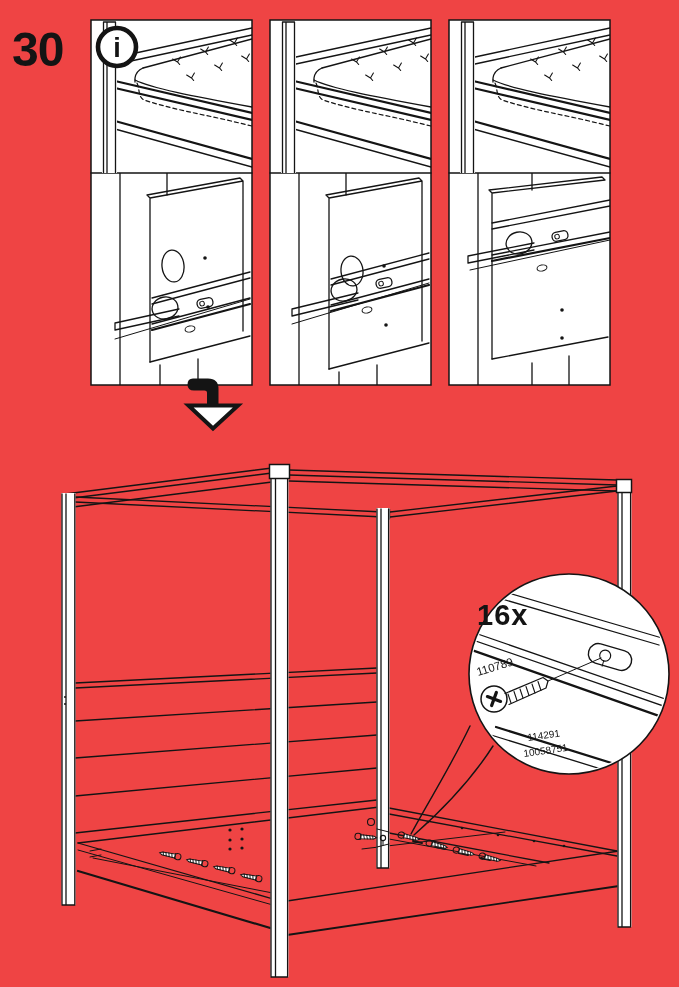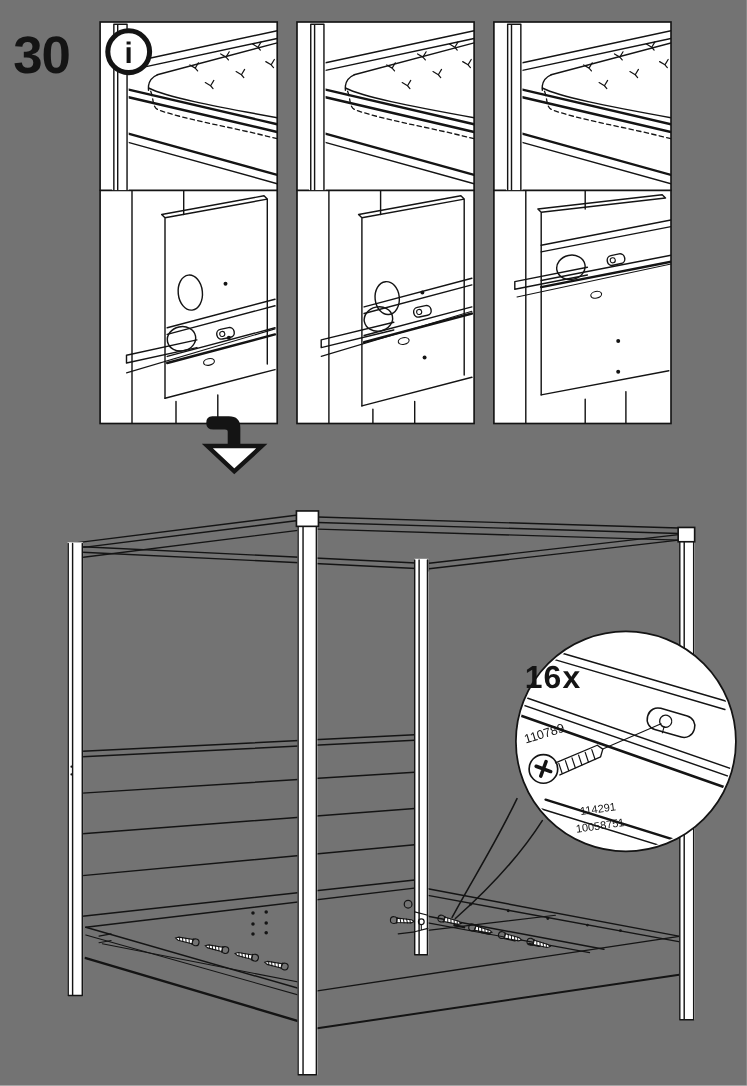--- a/index.html
+++ b/index.html
@@ -1,16 +1,16 @@
 <!DOCTYPE html>
 <html><head>
 <meta charset="utf-8">
 <style>
   html,body{margin:0;padding:0;background:#e8e8e8;}
-  .page{width:679px;height:987px;background:#737373;position:relative;margin:0 auto;overflow:hidden;
+  .page{width:679px;height:987px;background:#ef4444;position:relative;margin:0 auto;overflow:hidden;
         font-family:"Liberation Sans",sans-serif;}
   svg{position:absolute;left:0;top:0;}
   svg *{vector-effect:none;}
   .ln{stroke:#141414;stroke-width:1.3;fill:none;stroke-linecap:round;stroke-linejoin:round;}
   .ln2{stroke:#141414;stroke-width:2.2;fill:none;stroke-linecap:round;}
   .wfill{fill:#ffffff;stroke:none;}
   .wbox{fill:#ffffff;stroke:#141414;stroke-width:1.5;}
   .dot{fill:#141414;stroke:none;}
   text{font-family:"Liberation Sans","DejaVu Sans",sans-serif;fill:#141414;}
   .t-step{font-size:48px;font-weight:800;letter-spacing:-1px;}

